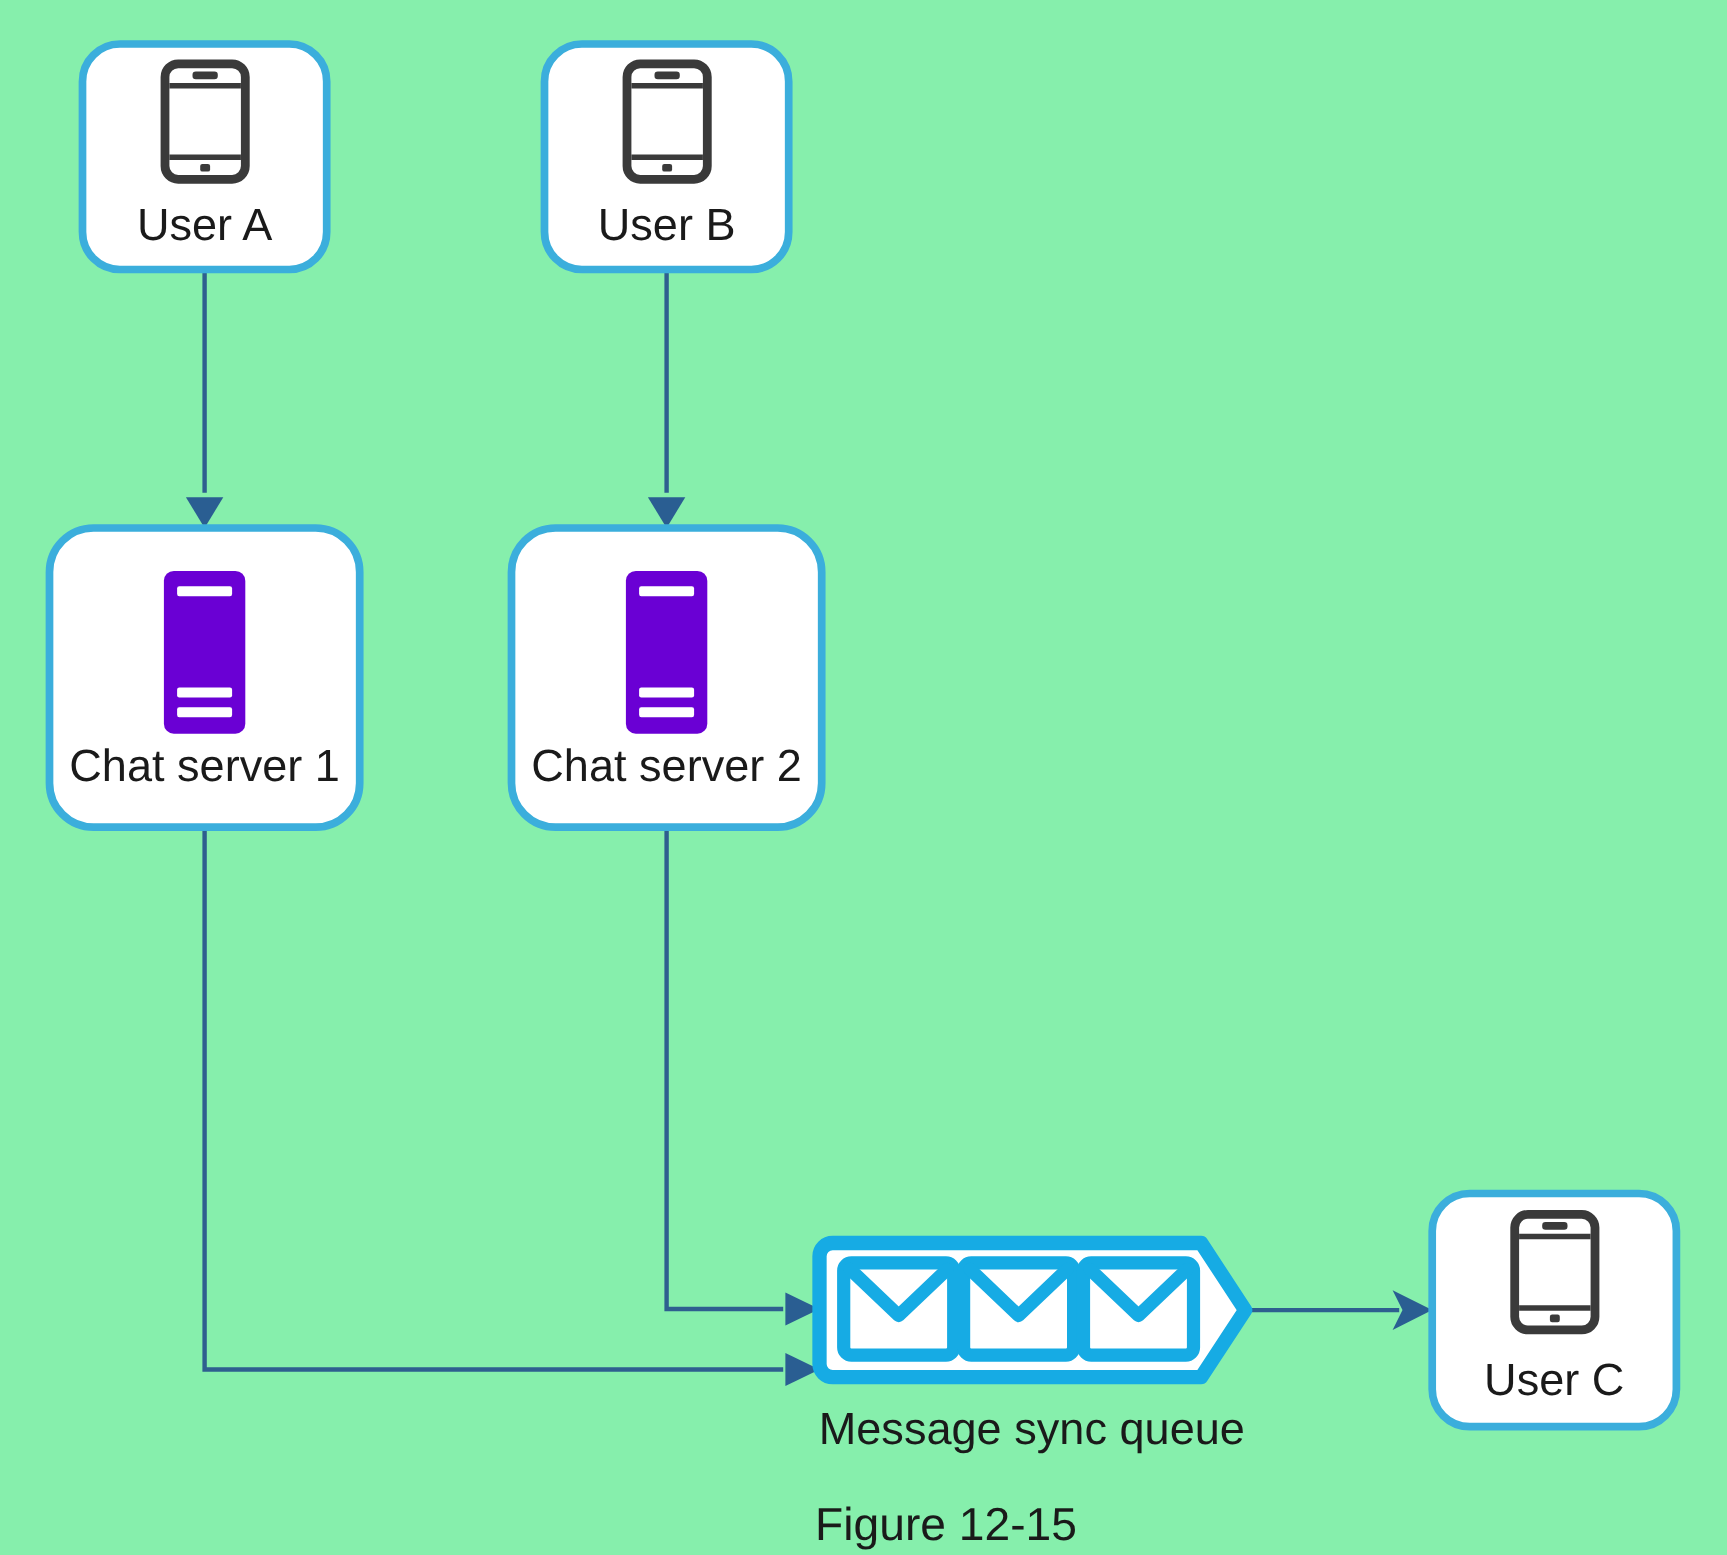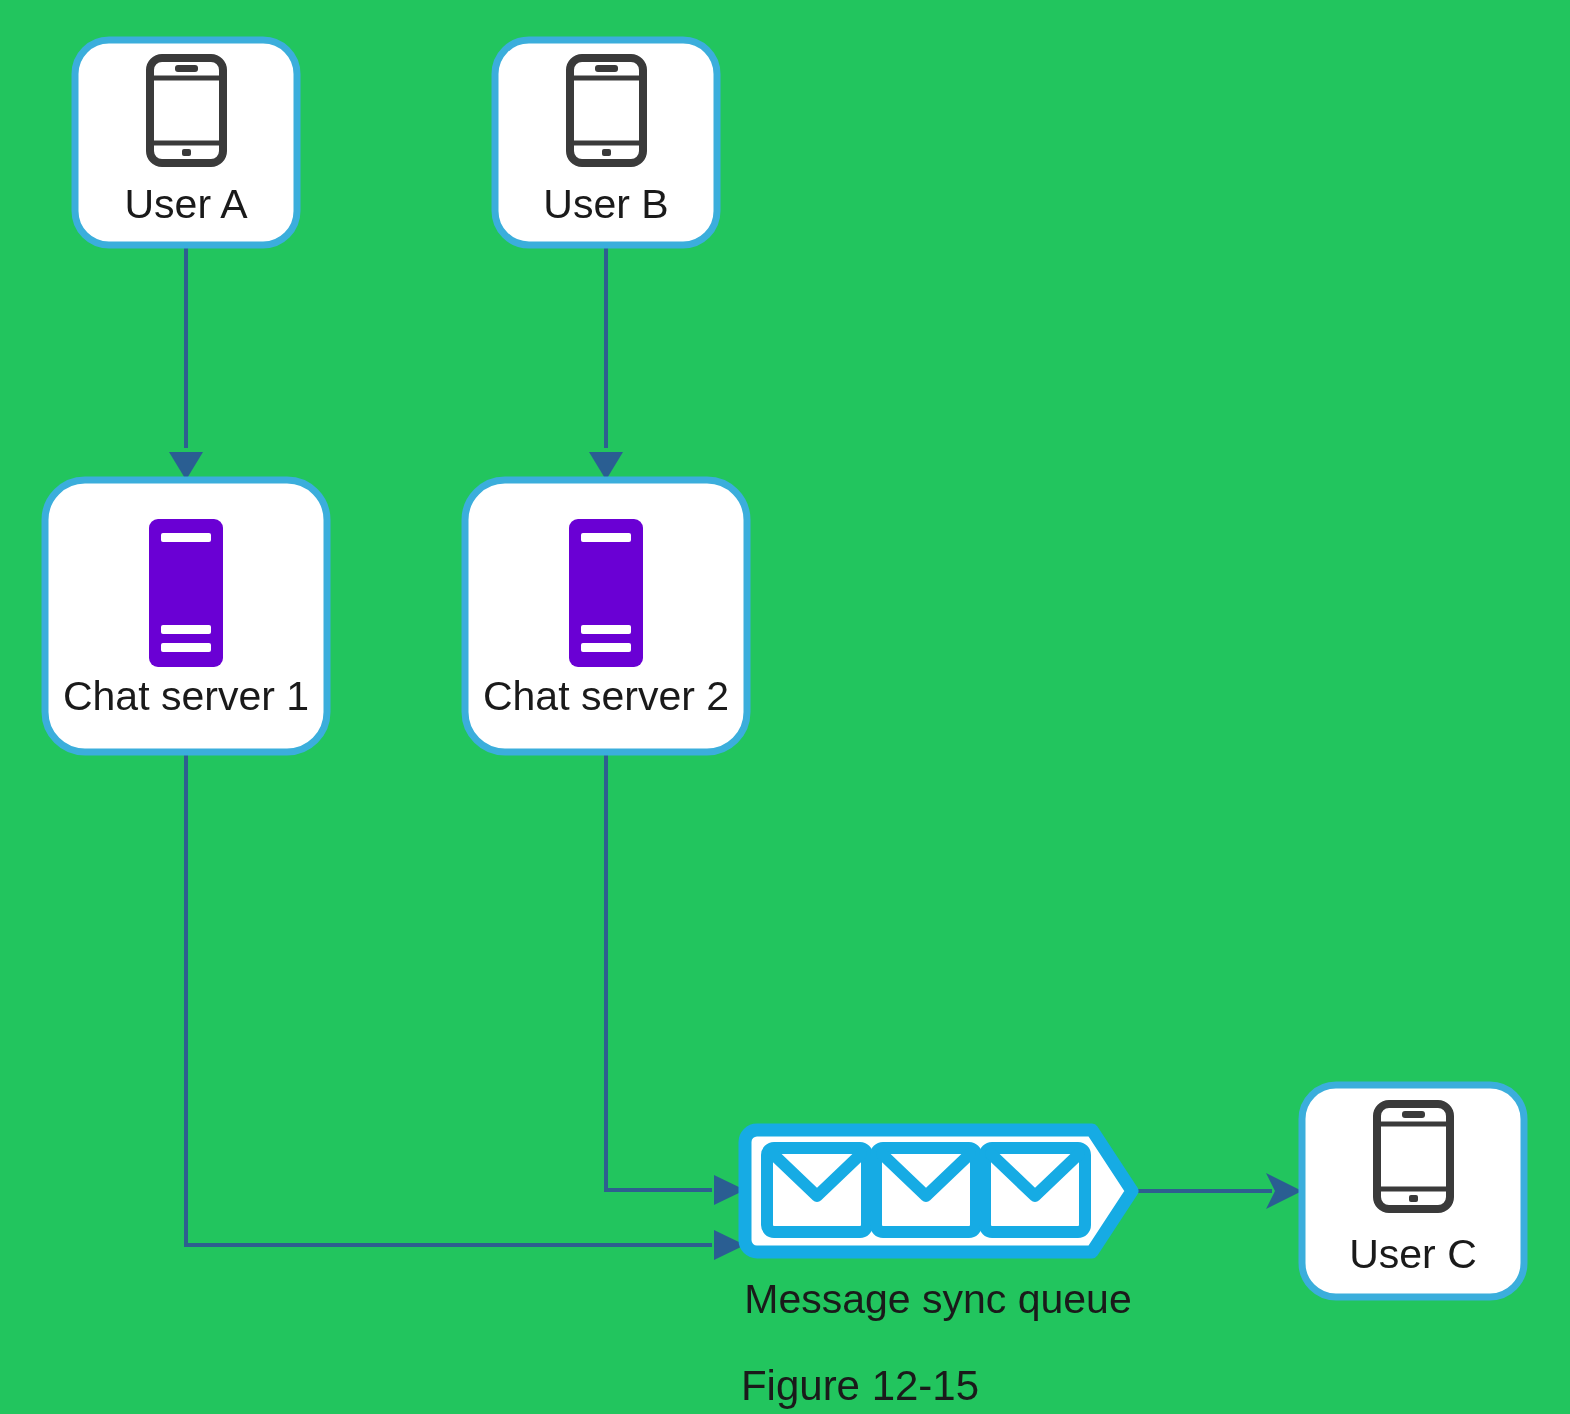--- a/index.html
+++ b/index.html
@@ -9,21 +9,21 @@
     background: #ffffff;
   }
   body {
     font-family: "Liberation Sans", sans-serif;
     -webkit-font-smoothing: antialiased;
   }
   #canvas {
     position: relative;
     width: 1570px;
     height: 1414px;
-    background: #22c55e;
+    background: #86efac;
     overflow: hidden;
   }
   #diagram-svg {
     position: absolute;
     top: 0;
     left: 0;
     width: 1570px;
     height: 1414px;
   }
   .node-label {

